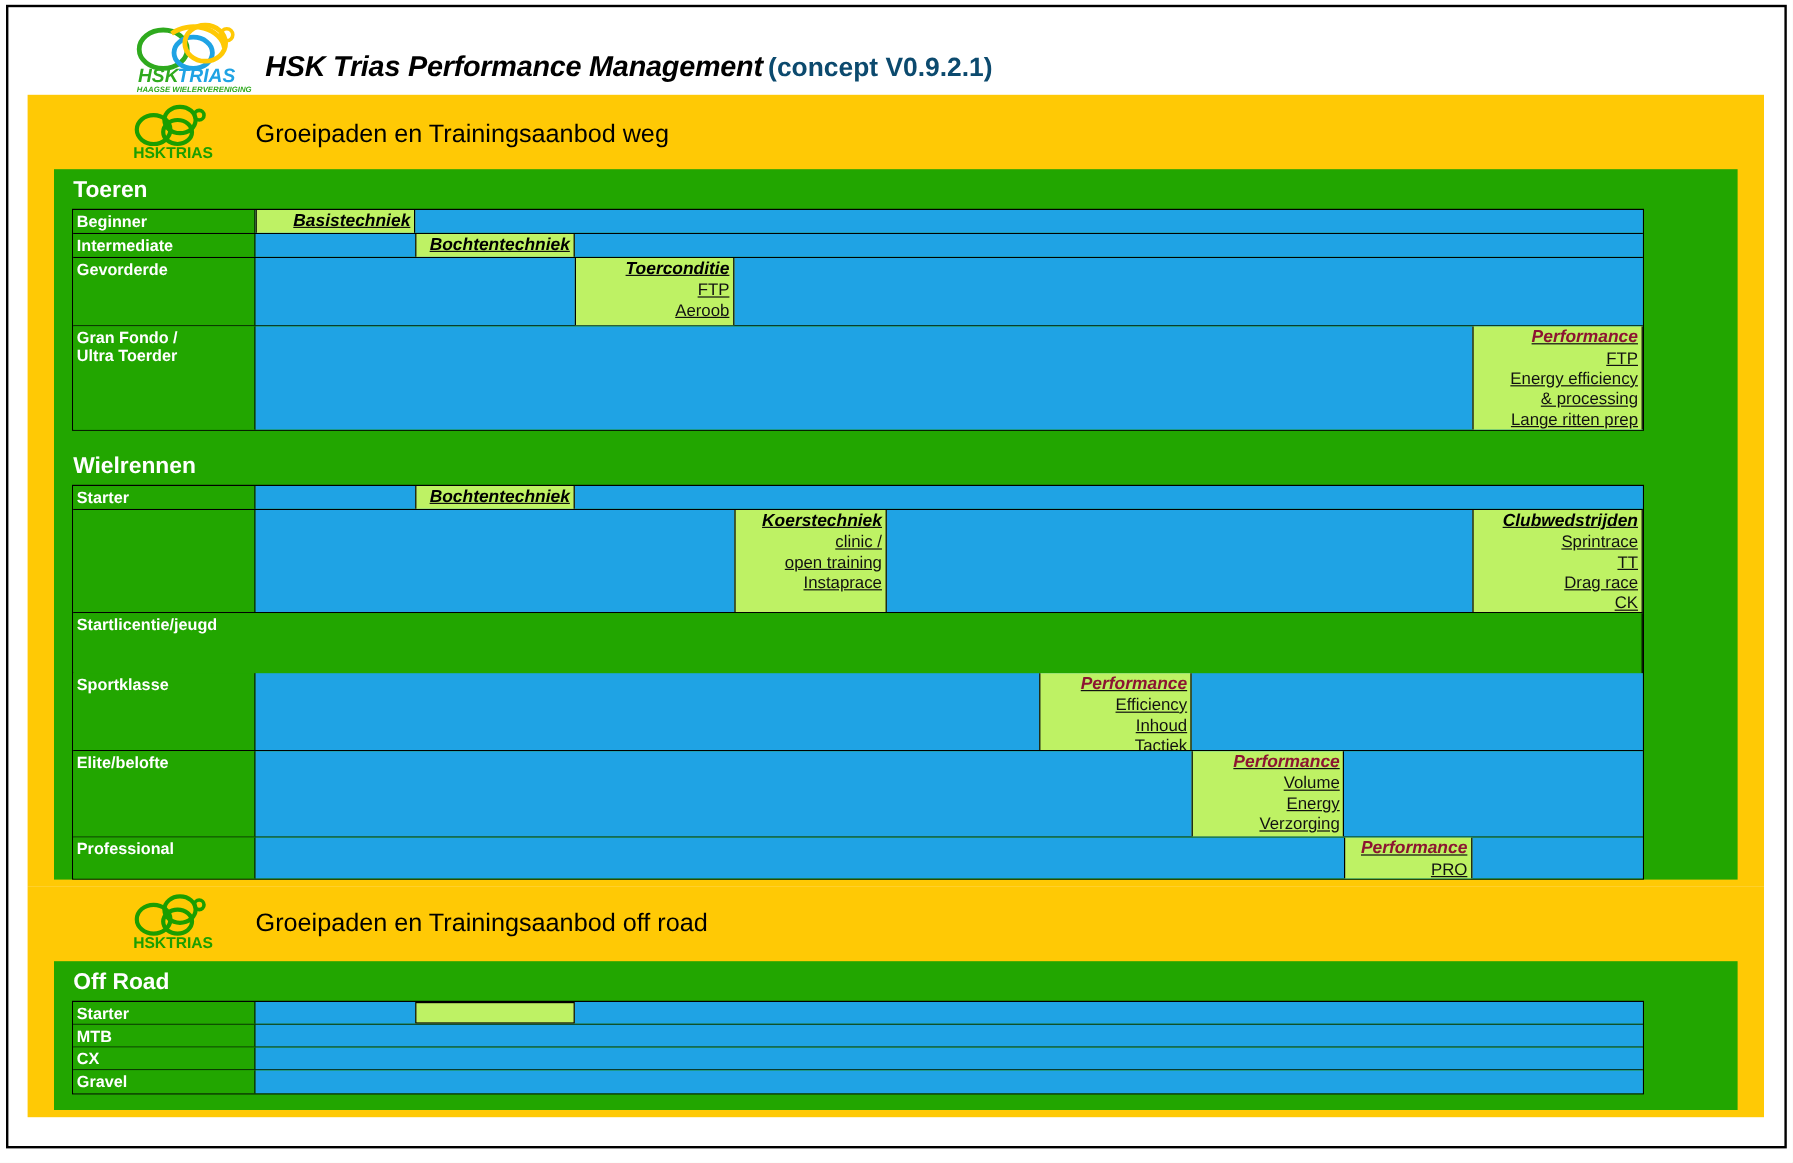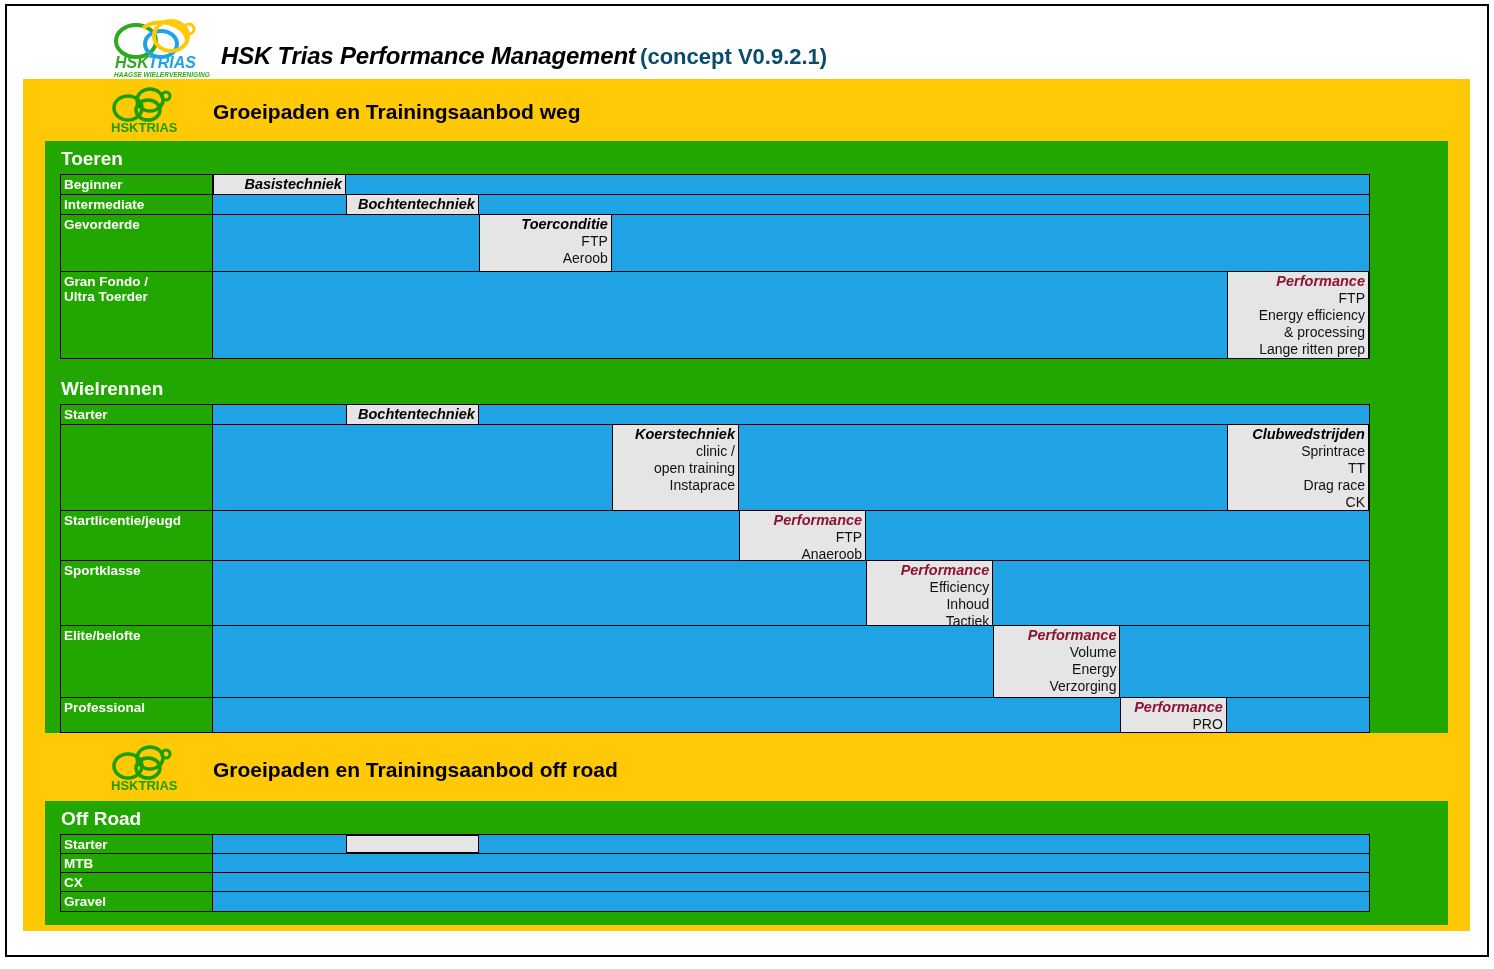--- a/index.html
+++ b/index.html
@@ -72,21 +72,21 @@
     align-items:center;
     height:56px;
   }
   .band-logo{
     position:relative;
     width:80px; height:52px;
     flex:0 0 80px;
   }
   .band-title{
     font-size:21px;
-    font-weight:bold;
+    font-weight:normal;
     color:#000000;
     margin-left:29px;
     white-space:nowrap;
   }
   #title-road{ left:104px; top:84px; }
   #title-offroad{ left:104px; top:742px; }
 
   
   .green-panel{
     position:absolute;
@@ -138,30 +138,31 @@
     position:relative;
     flex:1 1 auto;
     background:#1FA3E4;
     overflow:visible;
   }
   
   .card{
     position:absolute;
     top:0;
     bottom:0;
-    background:#e5e5e5;
+    background:#bef264;
     border-left:1px solid #000000;
     border-right:1px solid #000000;
     box-sizing:border-box;
     text-align:right;
     padding:0 3px 0 3px;
     line-height:17px;
     font-size:14px;
     color:#111111;
     overflow:hidden;
+    text-decoration:underline;
   }
   .card .card-title{
     display:block;
     font-weight:bold;
     font-style:italic;
     font-size:14.5px;
     line-height:18px;
   }
   .card .card-title.perf{ color:#8C1432; }
   .card .card-title.plain{ color:#000000; }
@@ -286,21 +287,21 @@
               <span class="card-line">CK</span>
             </div>
             <div class="card" style="left: 34.5%; width: 11%;">
               <span class="card-title plain">Koerstechniek</span>
               <span class="card-line">clinic /</span>
               <span class="card-line">open training</span>
               <span class="card-line">Instaprace</span>
             </div>
           </div>
         </div>
-        <div class="row" style="height: 50px;">
+        <div class="row" style="height: 50px; flex-direction: column;">
           <div class="row-label">Startlicentie/jeugd</div>
           <div class="row-track">
             <div class="card" style="left: 45.5%; width: 11%;">
               <span class="card-title perf">Performance</span>
               <span class="card-line">FTP</span>
               <span class="card-line">Anaeroob</span>
             </div>
           </div>
         </div>
         <div class="row" style="height: 65px;">

